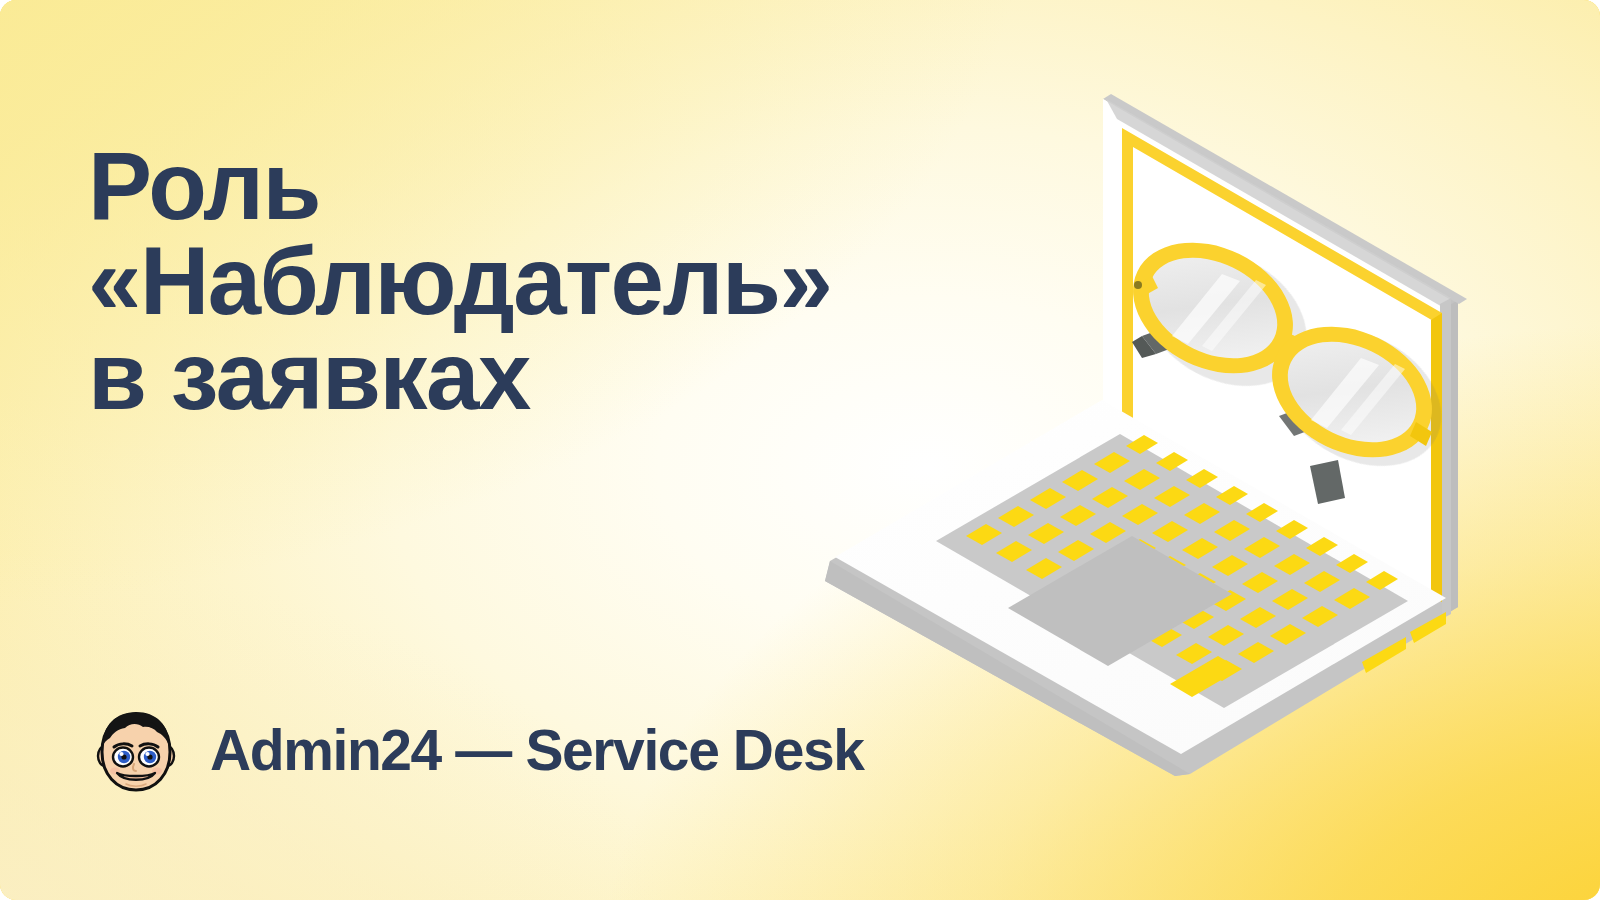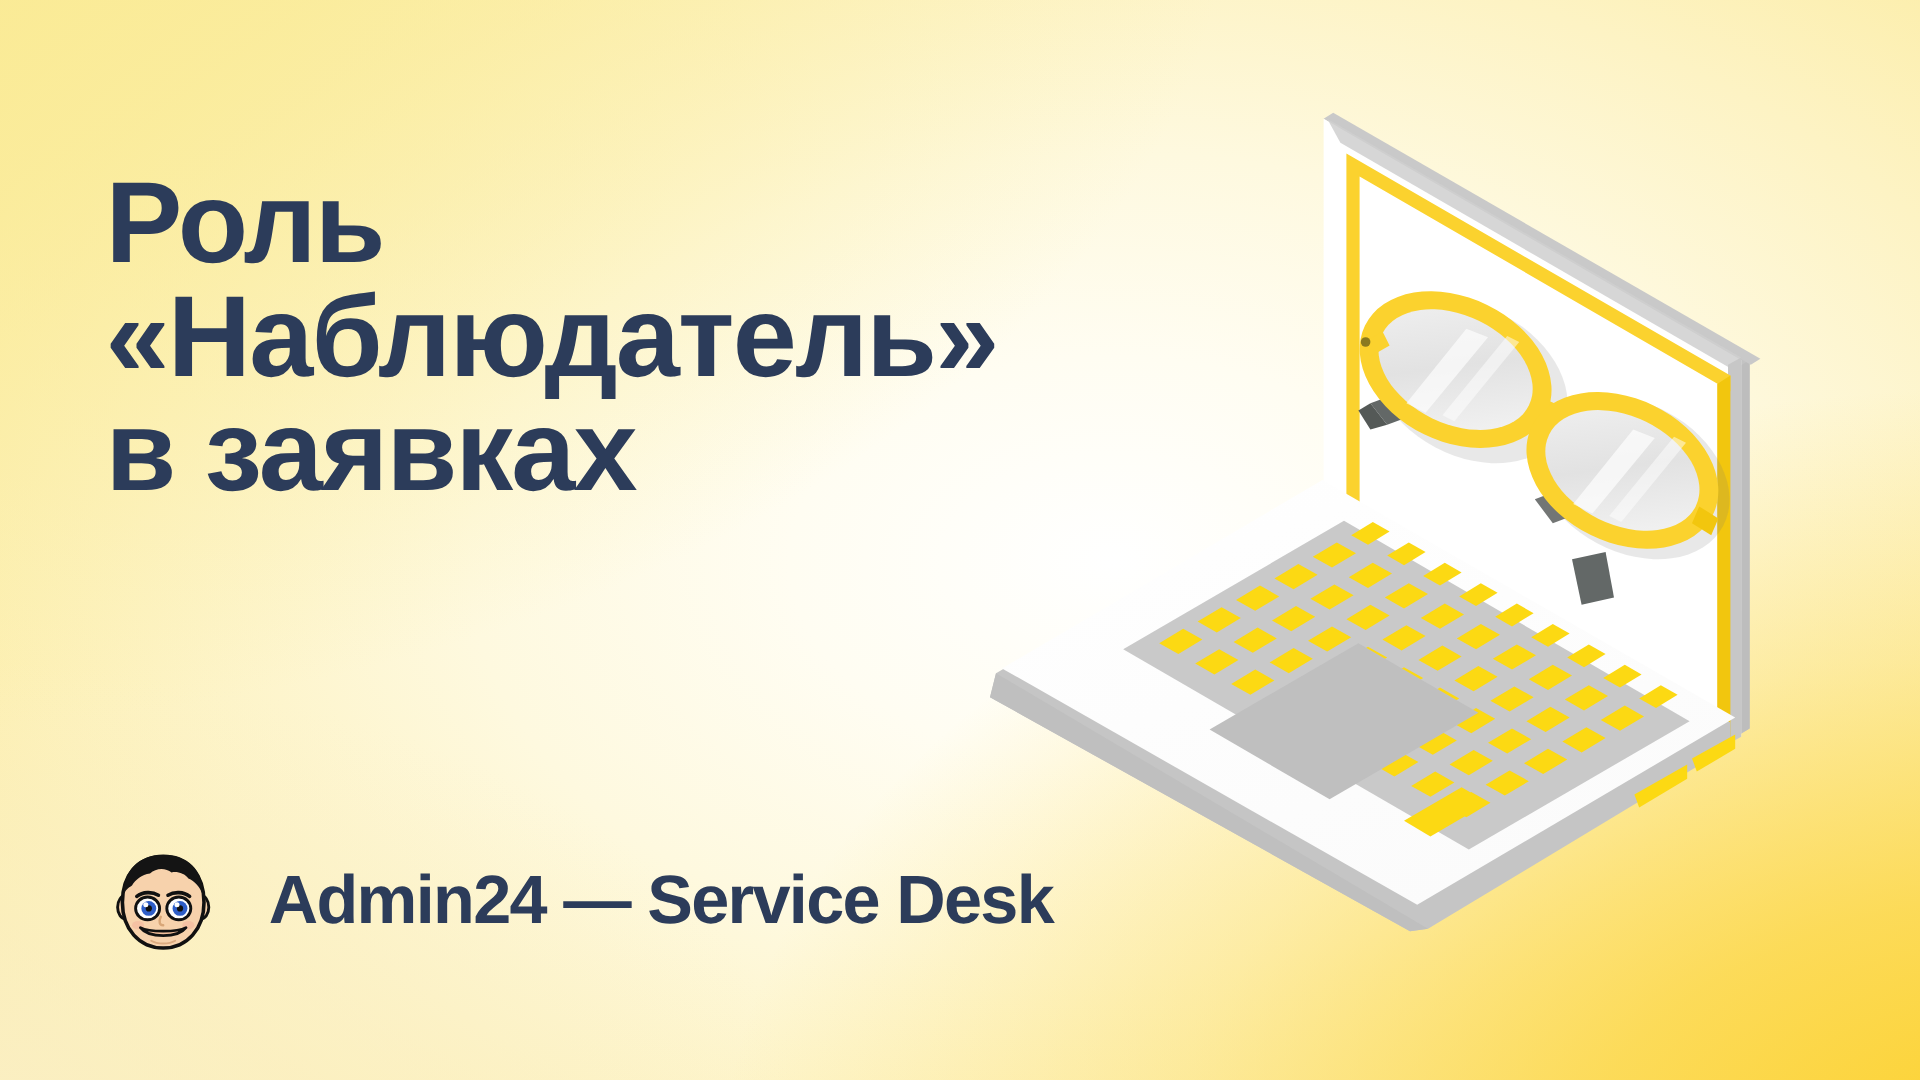--- a/index.html
+++ b/index.html
@@ -8,20 +8,21 @@
     padding: 0;
     background: #ffffff;
   }
   #stage {
     position: relative;
     width: 1600px;
     height: 900px;
     overflow: hidden;
     font-family: "Liberation Sans", "DejaVu Sans", sans-serif;
     background-color: #FCD434;
+    border-radius: 16px;
   }
 
   
   .bg-layer {
     position: absolute;
     inset: 0;
   }
   .bg-base {
     background:
       radial-gradient(120% 135% at 58% 52%,
@@ -74,21 +75,21 @@
     text-rendering: optimizeLegibility;
   }
 
   
   .brand {
     position: absolute;
     left: 88px;
     top: 702px;
     display: flex;
     align-items: center;
-    gap: 40px;
+    gap: 26px;
   }
   .brand-avatar {
     width: 96px;
     height: 96px;
     flex: 0 0 96px;
     display: block;
   }
   .brand-name {
     color: #2C3C5A;
     font-weight: 700;

